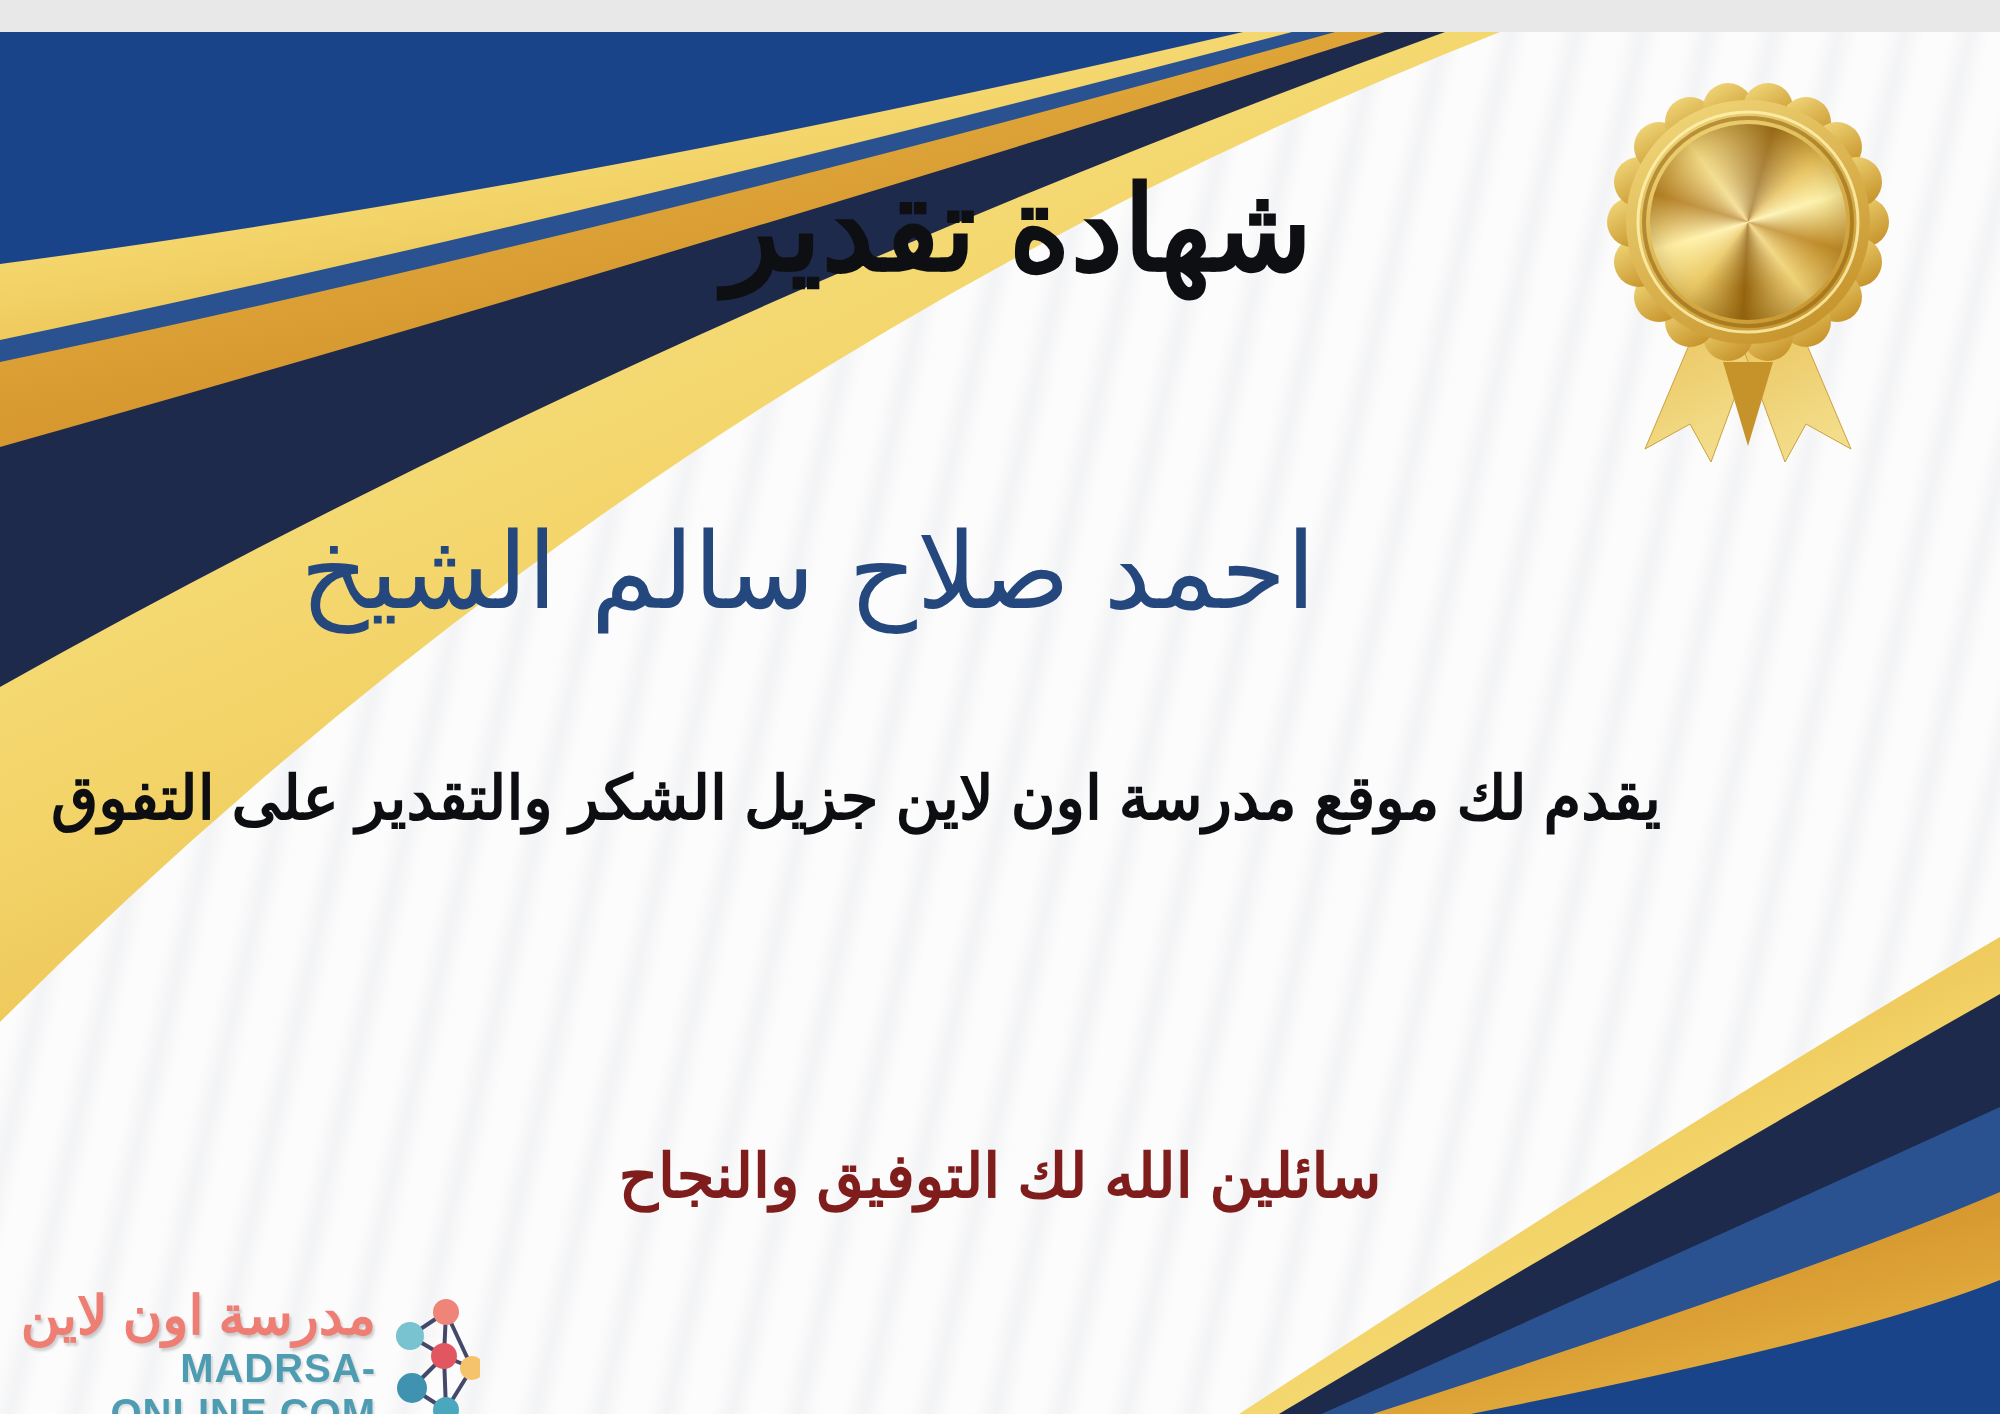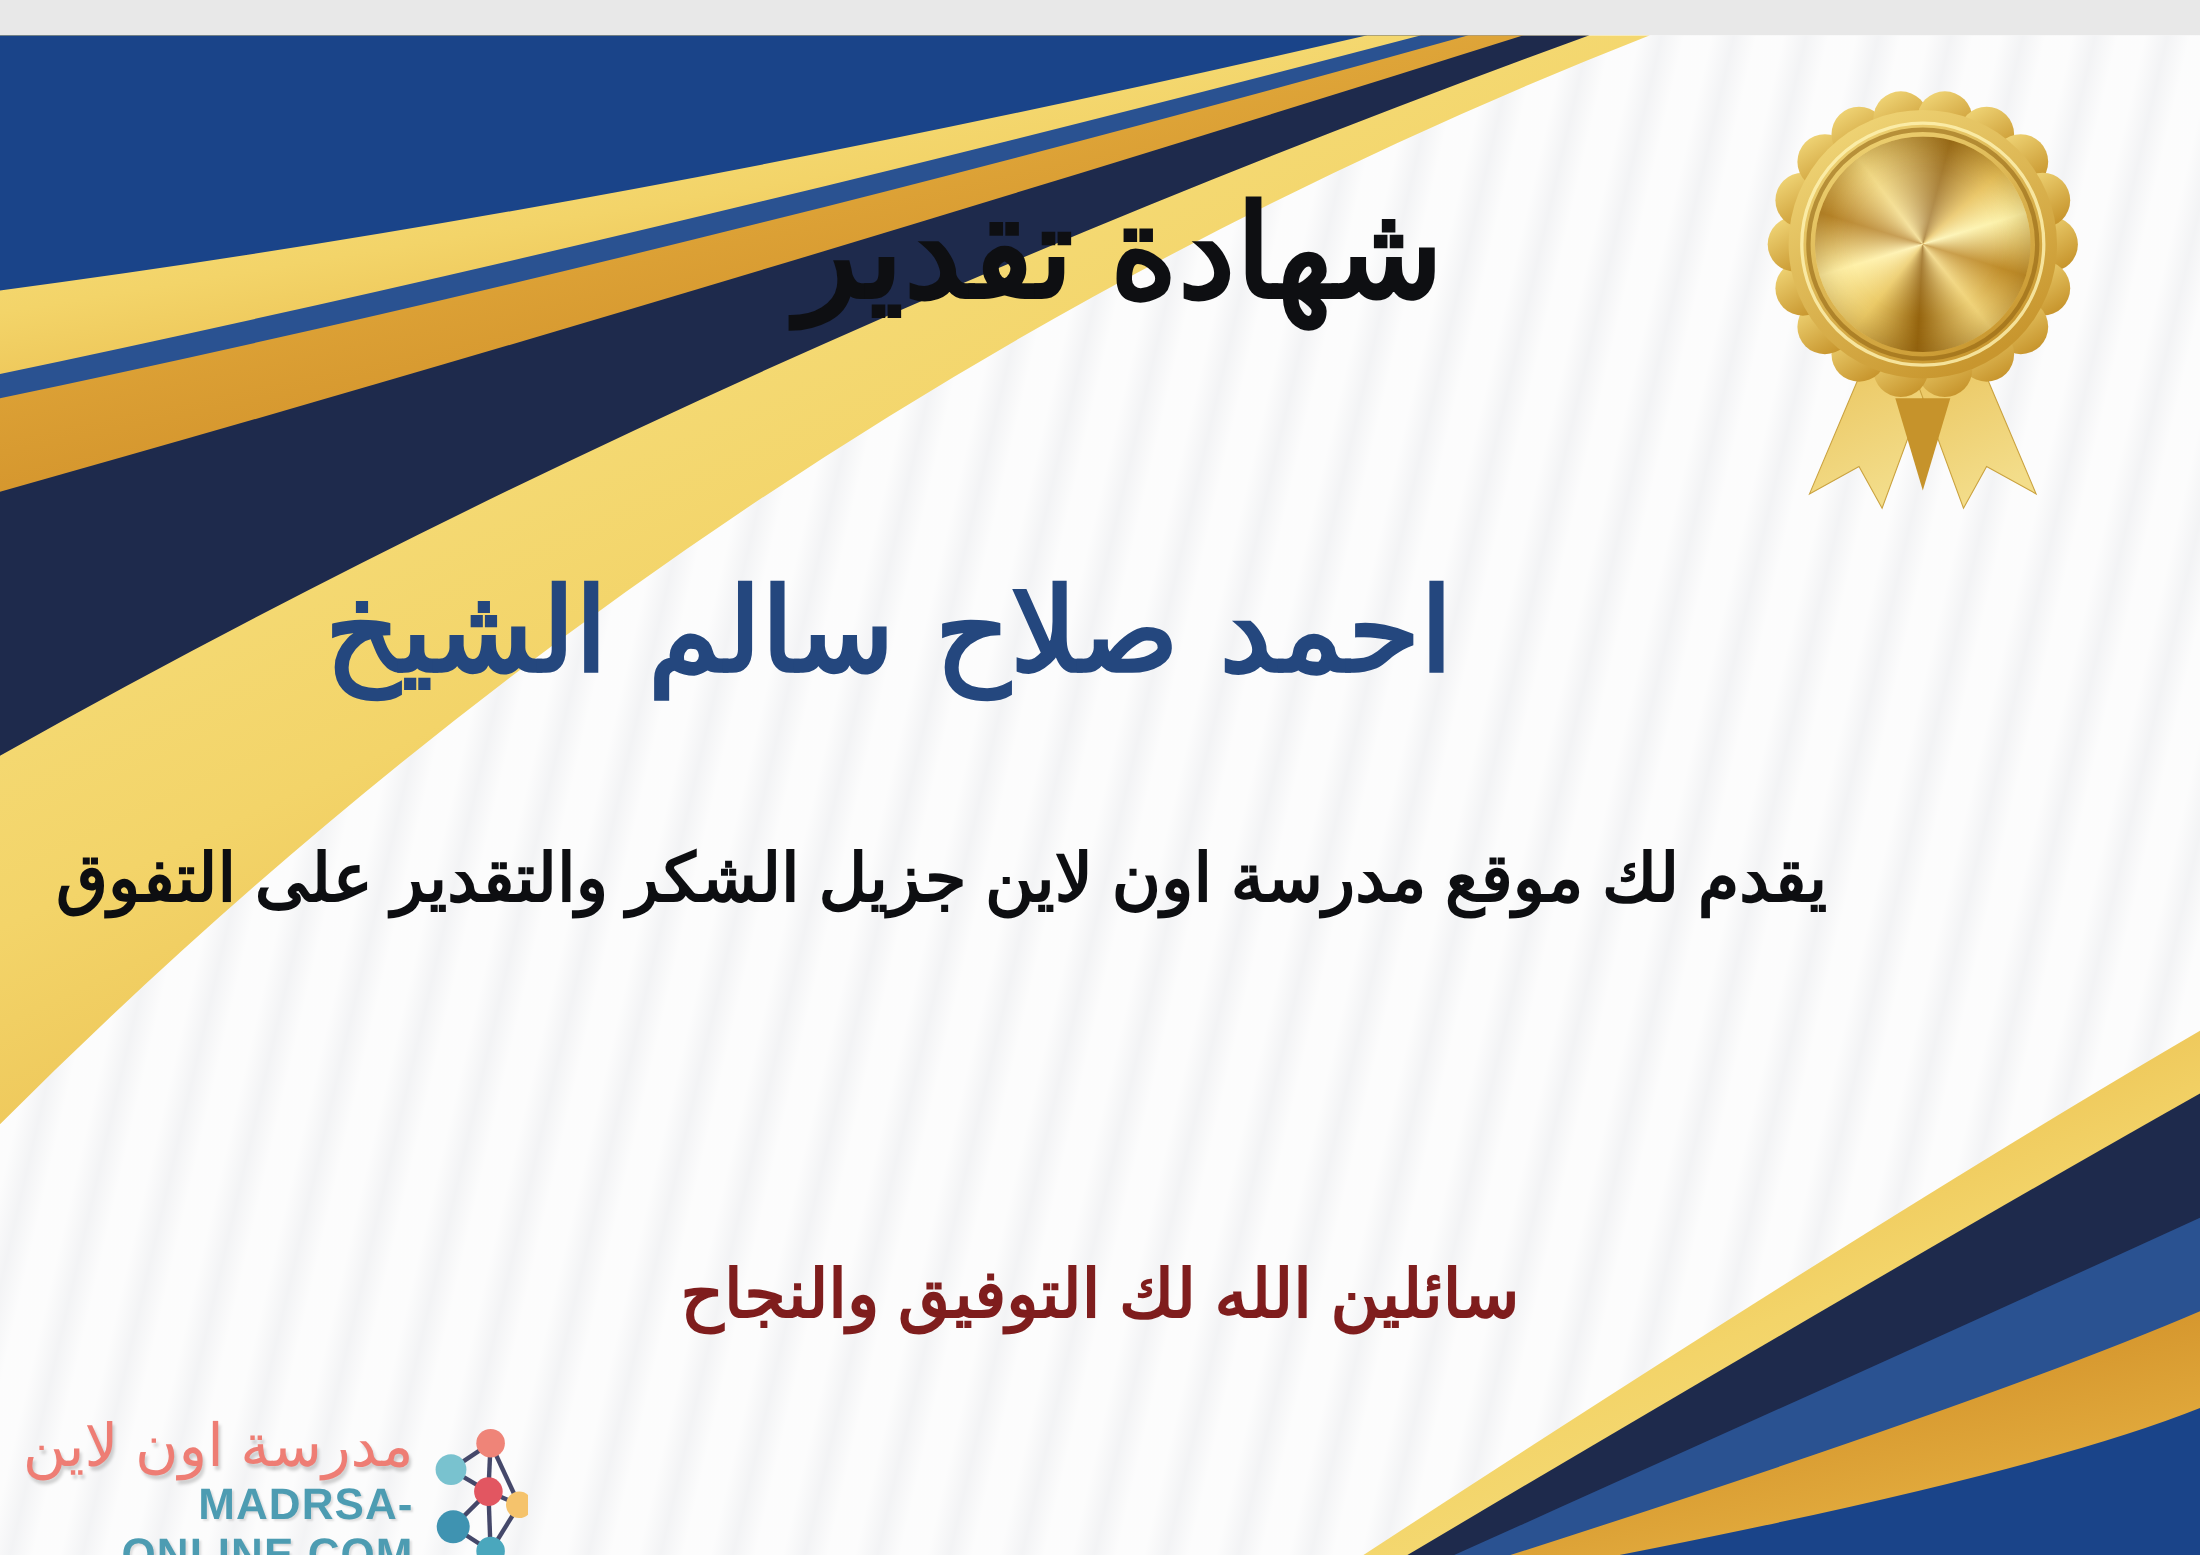--- a/index.html
+++ b/index.html
@@ -21,21 +21,21 @@
 
   .title{
     position:absolute;left:0;top:128px;width:2000px;margin:0;
     text-align:center;transform:translateX(18px);
     font-size:118px;font-weight:700;color:#0e0f12;letter-spacing:1px;
   }
   .name{
     position:absolute;left:0;top:478px;width:1616px;margin:0;
     text-align:center;
     font-family:"DejaVu Serif", serif;
-    font-size:106px;font-weight:700;color:#24477e;
+    font-size:106px;font-weight:400;color:#24477e;
   }
   .body-text{
     position:absolute;left:0;top:712px;width:1712px;
     text-align:center;color:#0d0e11;
   }
   .body-text p{margin:0;font-size:61px;font-weight:600;line-height:108px;}
   .score{
     color:#26508f;font-weight:700;font-size:72px;margin:0 52px;
     letter-spacing:4px;
   }
@@ -54,21 +54,21 @@
         #9a6a14 0deg,#e8c159 32deg,#fdf2a8 58deg,#c08d2a 92deg,#f1d47a 126deg,
         #96650f 168deg,#eccb68 204deg,#fff0a6 238deg,#b9862a 272deg,#f2d87e 308deg,#9a6a14 360deg);
     box-shadow:inset 0 0 28px rgba(120,80,10,0.35);
   }
 
   .logo{
     position:absolute;left:18px;top:1252px;display:flex;align-items:center;gap:12px;
   }
   .logo-text{width:358px;text-align:right;}
   .logo-ar{
-    font-size:54px;font-weight:400;color:#ee7d74;line-height:1.15;
+    font-size:54px;font-weight:700;color:#ee7d74;line-height:1.15;
     text-shadow:2px 3px 3px rgba(0,0,0,0.18);
   }
   .logo-en{
     font-size:40px;font-weight:700;color:#4d9cb2;letter-spacing:1px;
     text-shadow:2px 2px 2px rgba(0,0,0,0.12);
   }
 </style>
 </head>
 <body>
 

